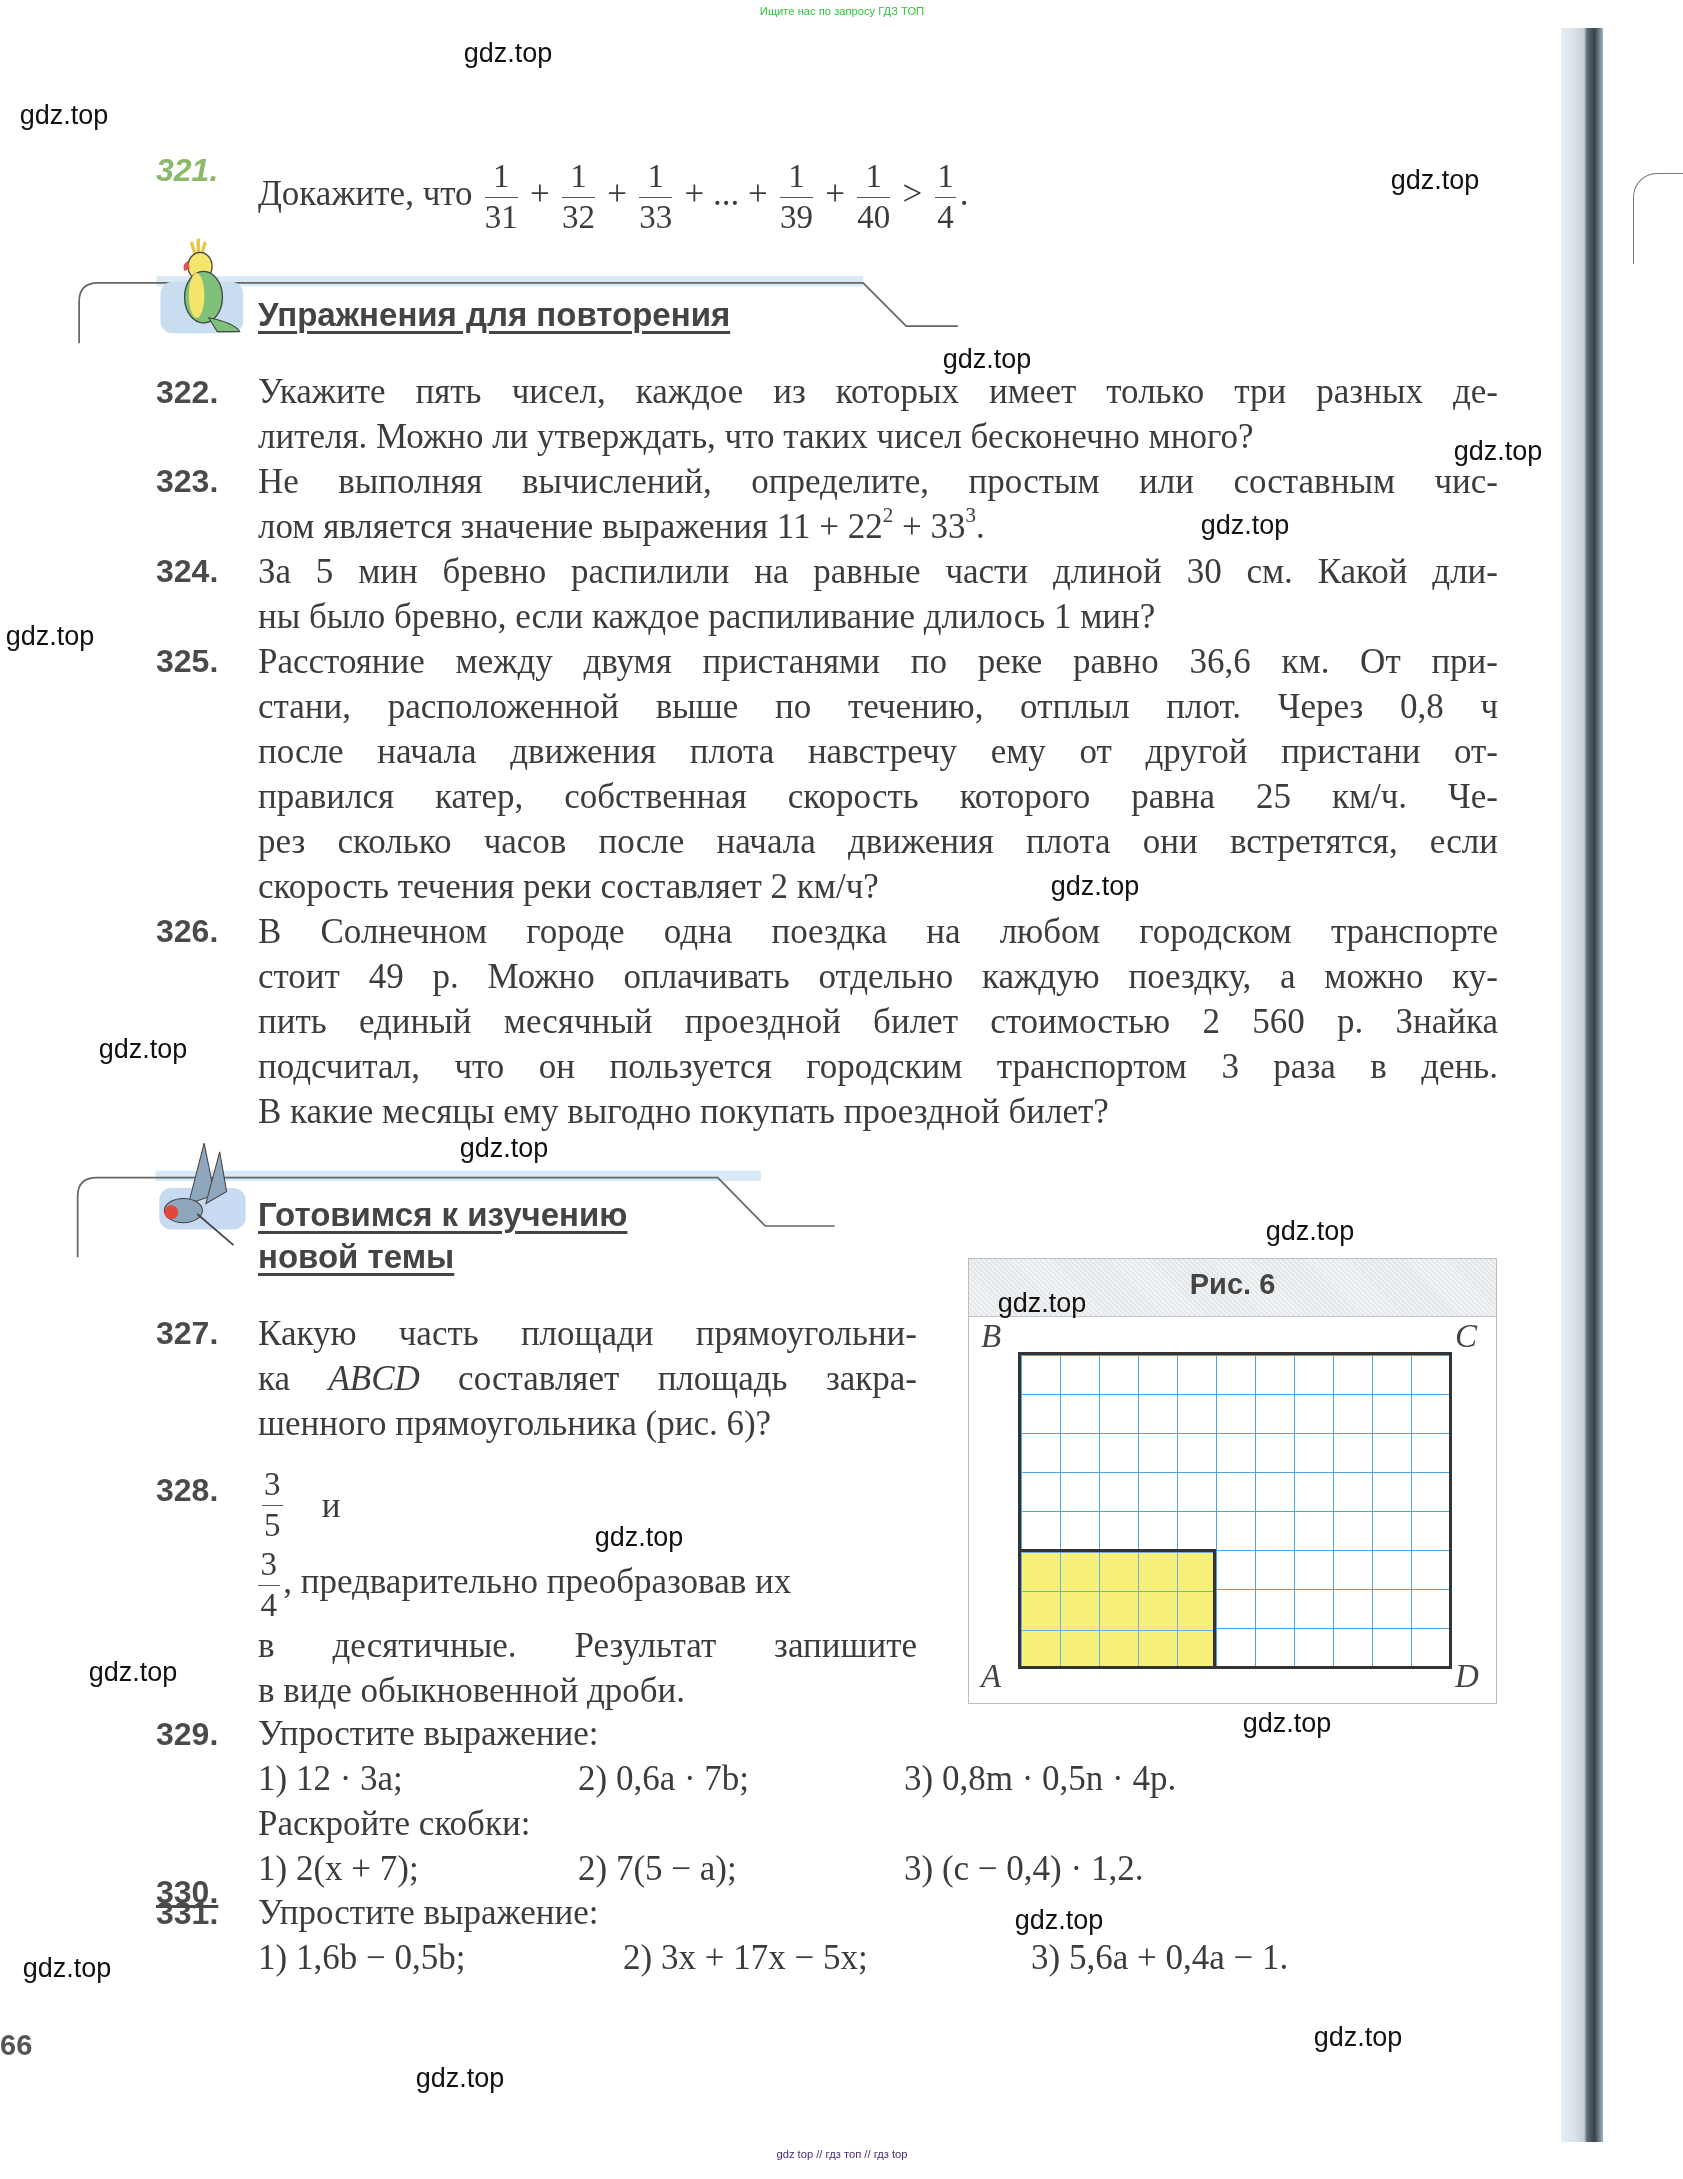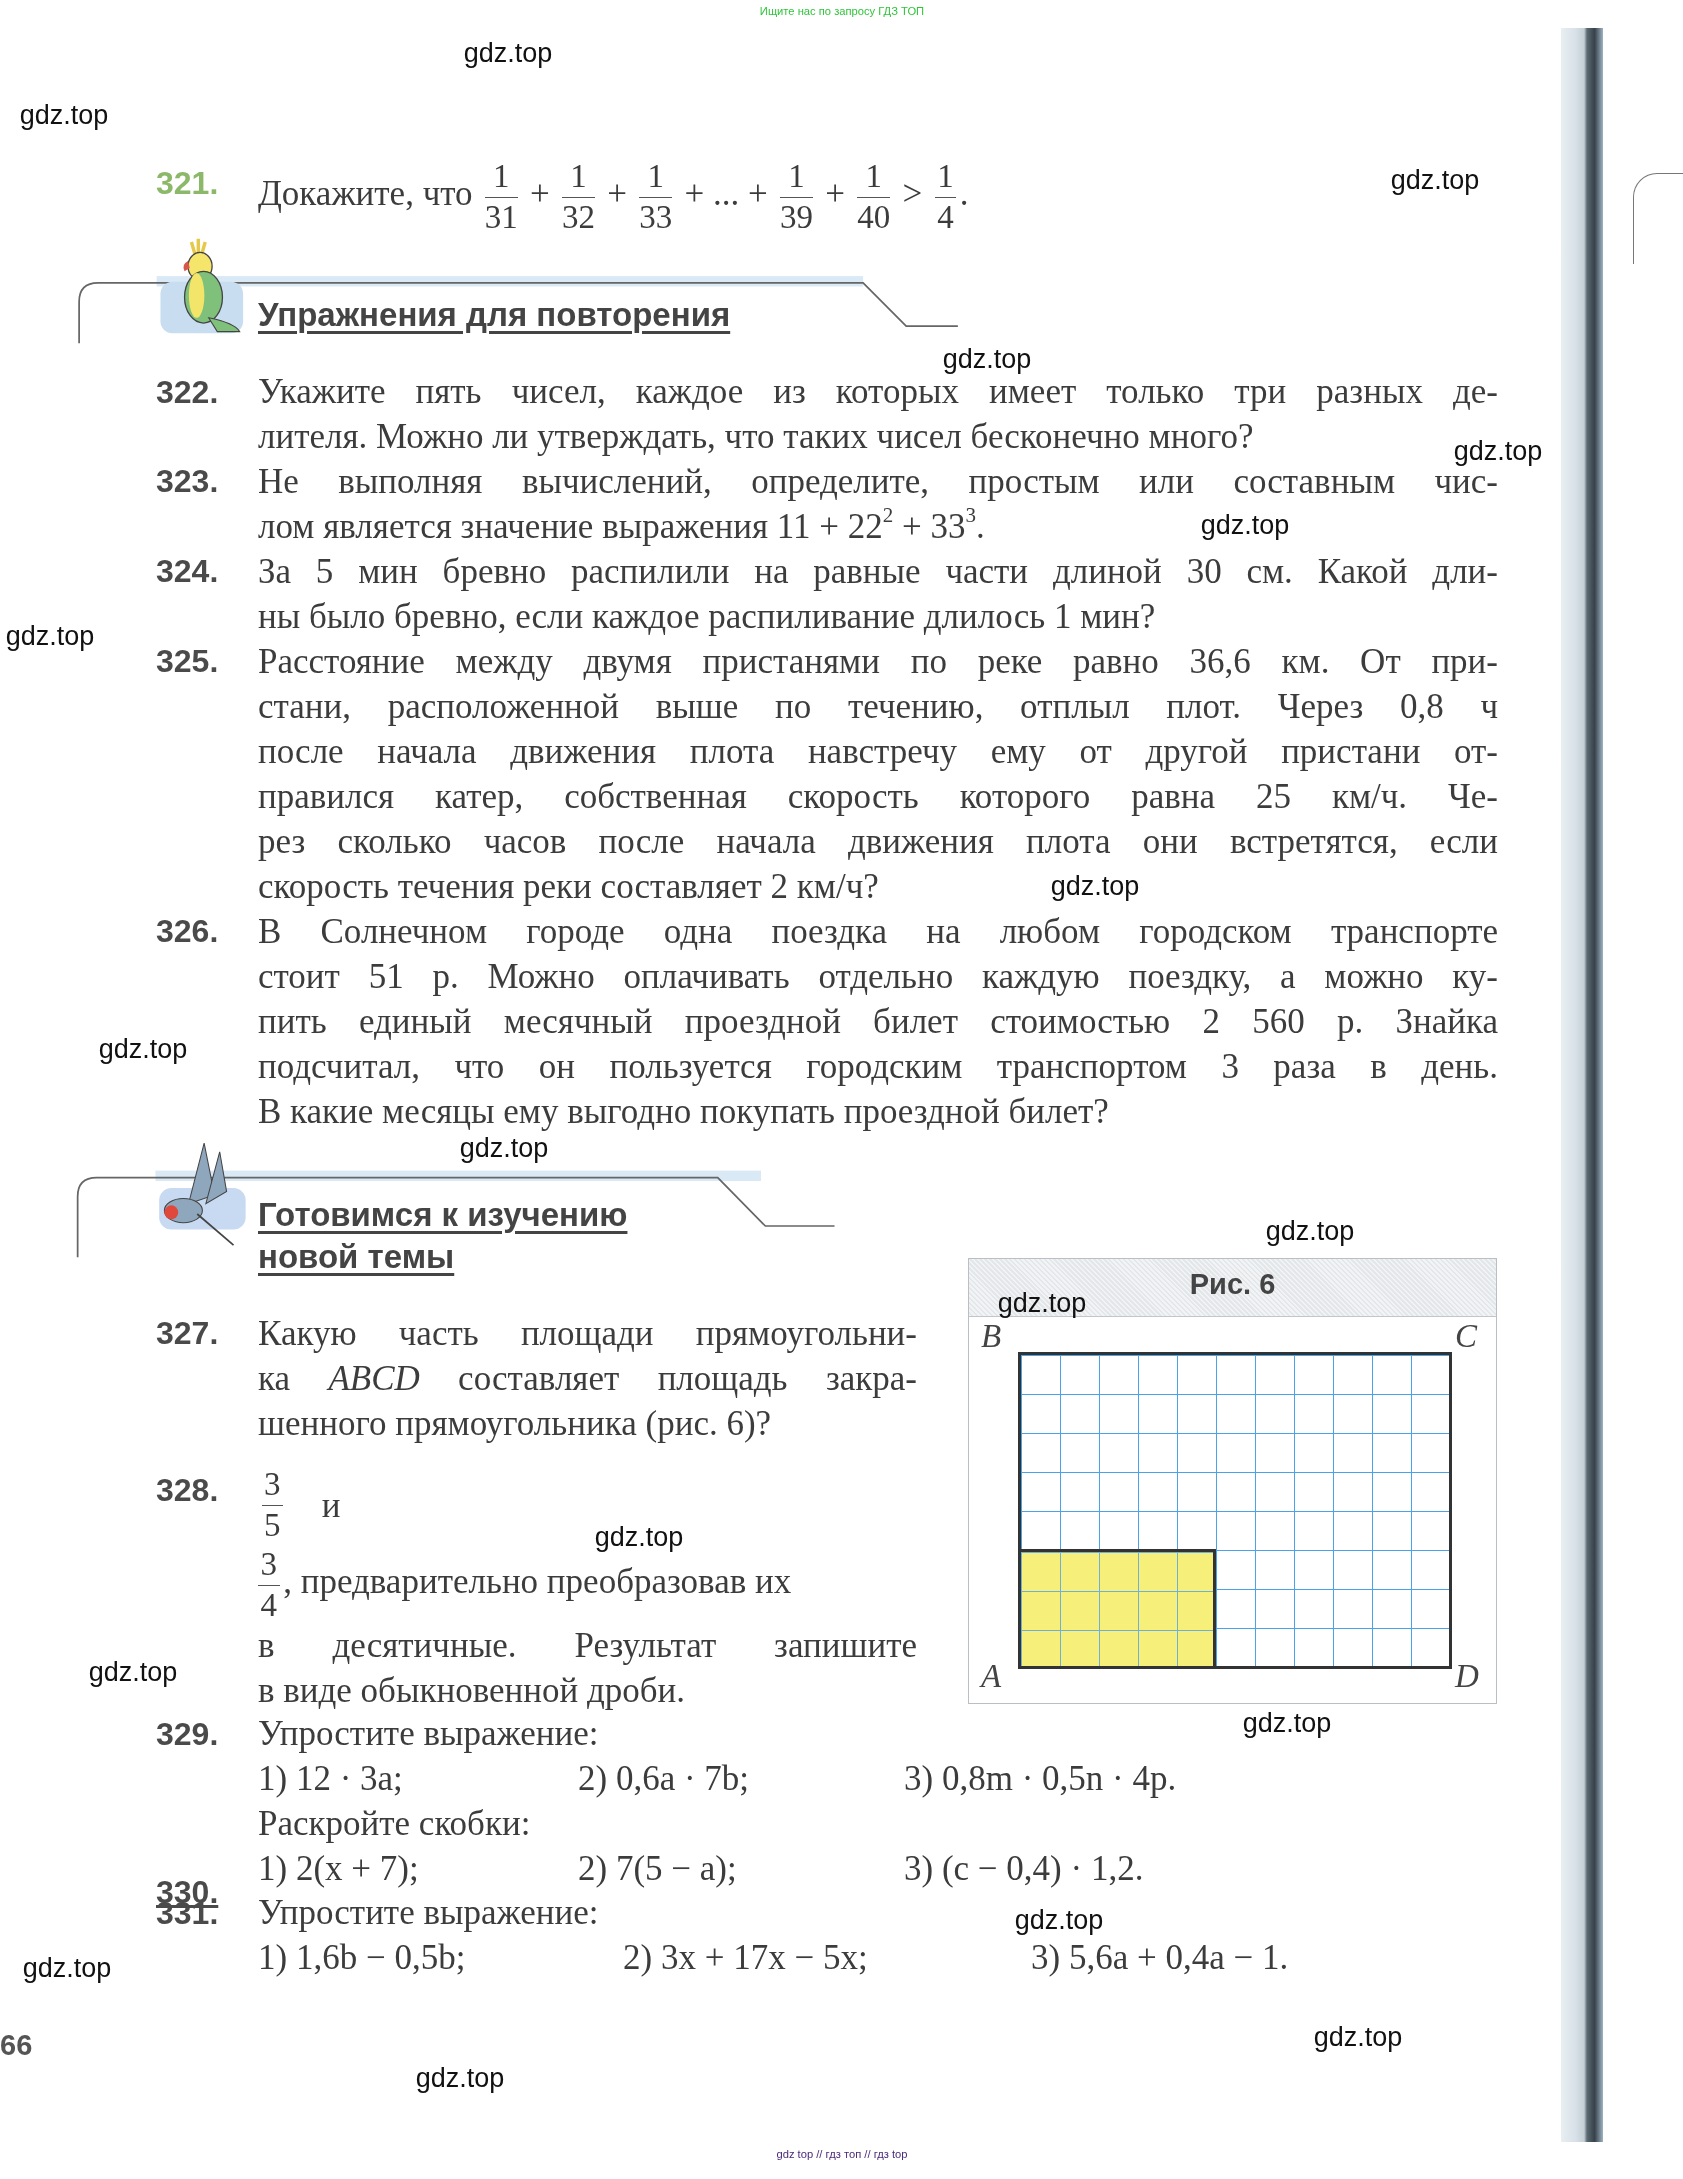--- a/index.html
+++ b/index.html
@@ -43,21 +43,21 @@
 </style>
 </head>
 <body>
 
 <div class="abs top-banner">Ищите нас по запросу ГДЗ ТОП</div>
 <div class="abs footer">gdz top  //  гдз топ  //  гдз top</div>
 
 <div class="abs spine"></div>
 <div class="abs corner-curve"></div>
 
-<div class="abs num green" style="top:165px;">321.</div>
+<div class="abs num green" style="top:152px;font-style:italic;">321.</div>
 <div class="abs line" style="top:160px; line-height:52px;">
   <span>Докажите, что</span>
   <span class="frac"><span class="n">1</span><span class="d">31</span></span>
   <span>+</span>
   <span class="frac"><span class="n">1</span><span class="d">32</span></span>
   <span>+</span>
   <span class="frac"><span class="n">1</span><span class="d">33</span></span>
   <span>+ ... +</span>
   <span class="frac"><span class="n">1</span><span class="d">39</span></span>
   <span>+</span>
@@ -96,21 +96,21 @@
 <div class="abs num" style="top:643px;">325.</div>
 <div class="abs line just" style="top:640px;">Расстояние между двумя пристанями по реке равно 36,6 км. От при-</div>
 <div class="abs line just" style="top:685px;">стани, расположенной выше по течению, отплыл плот. Через 0,8 ч</div>
 <div class="abs line just" style="top:730px;">после начала движения плота навстречу ему от другой пристани от-</div>
 <div class="abs line just" style="top:775px;">правился катер, собственная скорость которого равна 25 км/ч. Че-</div>
 <div class="abs line just" style="top:820px;">рез сколько часов после начала движения плота они встретятся, если</div>
 <div class="abs line" style="top:865px;">скорость течения реки составляет 2 км/ч?</div>
 
 <div class="abs num" style="top:913px;">326.</div>
 <div class="abs line just" style="top:910px;">В Солнечном городе одна поездка на любом городском транспорте</div>
-<div class="abs line just" style="top:955px;">стоит 51 р. Можно оплачивать отдельно каждую поездку, а можно ку-</div>
+<div class="abs line just" style="top:955px;">стоит 49 р. Можно оплачивать отдельно каждую поездку, а можно ку-</div>
 <div class="abs line just" style="top:1000px;">пить единый месячный проездной билет стоимостью 2 560 р. Знайка</div>
 <div class="abs line just" style="top:1045px;">подсчитал, что он пользуется городским транспортом 3 раза в день.</div>
 <div class="abs line" style="top:1090px;">В какие месяцы ему выгодно покупать проездной билет?</div>
 
 <svg class="abs" style="left:69px; top:1129px;" width="865" height="130" viewBox="0 0 1000 150">
   <rect x="100" y="48" width="700" height="12" fill="#cfe3f2" opacity="0.8"></rect>
   <path d="M10 148 L10 78 Q10 56 32 56 L750 56 L805 112 L885 112" fill="none" stroke="#666" stroke-width="2"></path>
 </svg>
 <svg class="abs" style="left:154px; top:1143px;" width="102" height="104" viewBox="0 0 118 120">
   <rect x="6" y="52" width="100" height="48" rx="14" fill="#c8d9f2"></rect>

